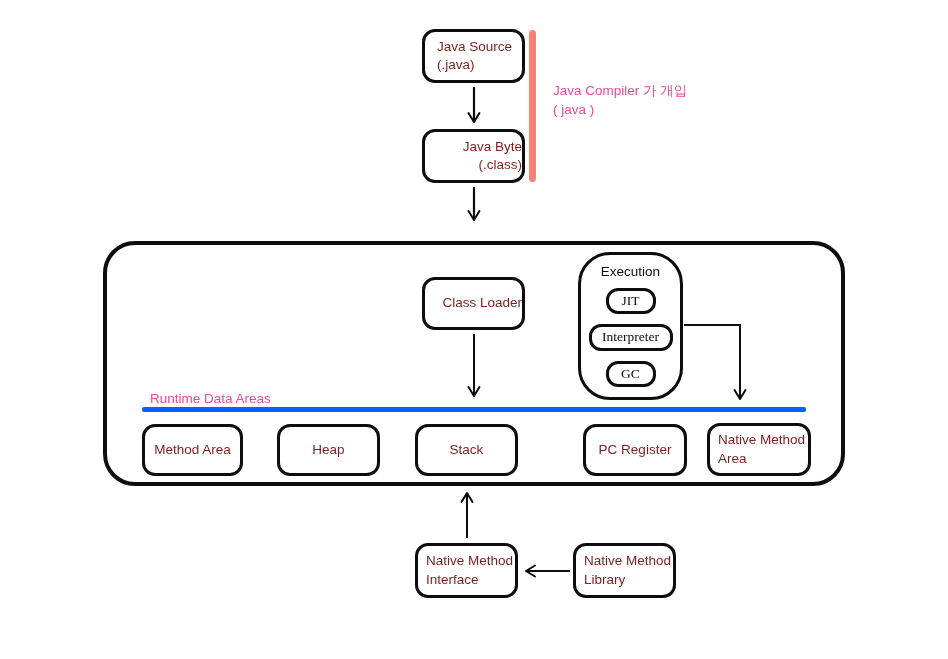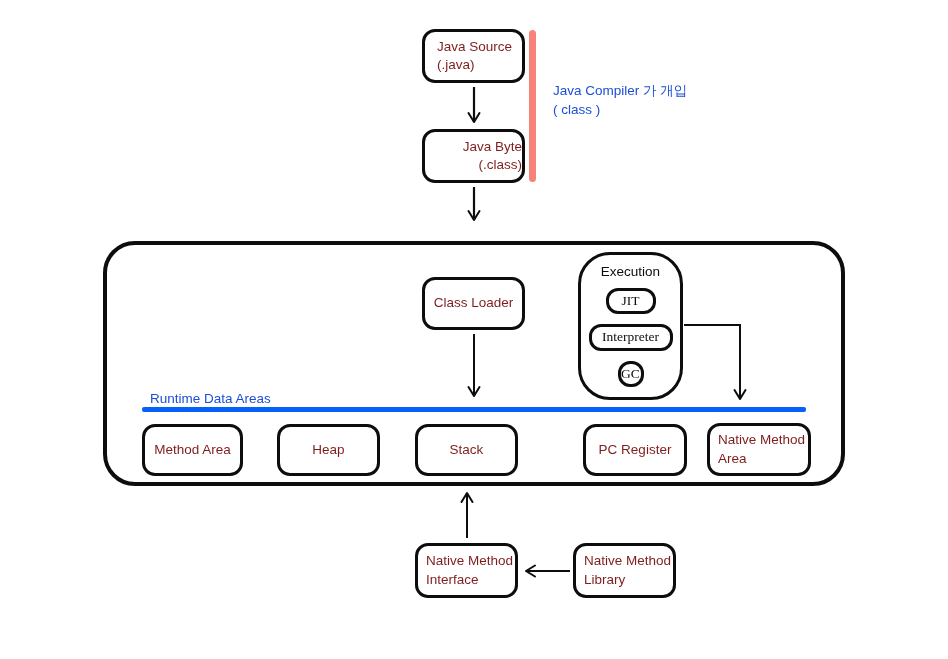--- a/index.html
+++ b/index.html
@@ -21,21 +21,21 @@
   }
   .red-bar{
     position:absolute;left:529px;top:30px;width:7px;height:152px;
     background:#f8827a;border-radius:4px;
   }
   .blue-line{
     position:absolute;left:142px;top:407px;width:664px;height:4.5px;
     background:#0561fa;border-radius:2px;
   }
   .note{
-    position:absolute;font-size:13.5px;line-height:18.5px;color:#1d4ed8;white-space:nowrap;
+    position:absolute;font-size:13.5px;line-height:18.5px;color:#ec4899;white-space:nowrap;
   }
   .exec-box{
     position:absolute;left:578px;top:252px;width:105px;height:148px;box-sizing:border-box;
     border:3px solid #0d0d0d;border-radius:32px;background:#ffffff;
     display:flex;flex-direction:column;align-items:center;padding-top:8px;
   }
   .exec-title{font-size:13.5px;line-height:17px;margin-bottom:8px;}
   .chip{
     box-sizing:border-box;height:28px;border:3px solid #0d0d0d;border-radius:12px;
     display:flex;align-items:center;justify-content:center;font-size:13.5px;
@@ -56,36 +56,36 @@
   </div>
 
   <div class="box lines" style="left:422px;top:129px;width:103px;height:54px;align-items:flex-end;">
     <span class="ln">Java Byte</span>
     <span class="ln">(.class)</span>
   </div>
 
   <div class="red-bar"></div>
   <div class="note" style="left:553px;top:82px;">
     <div>Java Compiler 가 개입</div>
-    <div>( class )</div>
+    <div>( java )</div>
   </div>
 
-  <div class="box center" style="left:422px;top:277px;width:103px;height:53px;">
+  <div class="box center" style="left:422px;top:277px;width:103px;height:53px;justify-content:flex-end;">
     <span class="ln">Class Loader</span>
   </div>
 
   <div class="exec-box">
     <div class="exec-title">Execution</div>
     <div class="chip" style="width:50px;">
       <span>JIT</span>
     </div>
     <div class="chip" style="width:84px;">
       <span>Interpreter</span>
     </div>
-    <div class="chip" style="width:26px;align-items:center;">
+    <div class="chip" style="width:50px;align-items:center;">
       <span>GC</span>
     </div>
   </div>
 
   <div class="note" style="left:150px;top:390px;">Runtime Data Areas</div>
   <div class="blue-line"></div>
 
   <div class="box center" style="left:142px;top:424px;width:101px;height:52px;">
     <span class="ln">Method Area</span>
   </div>

